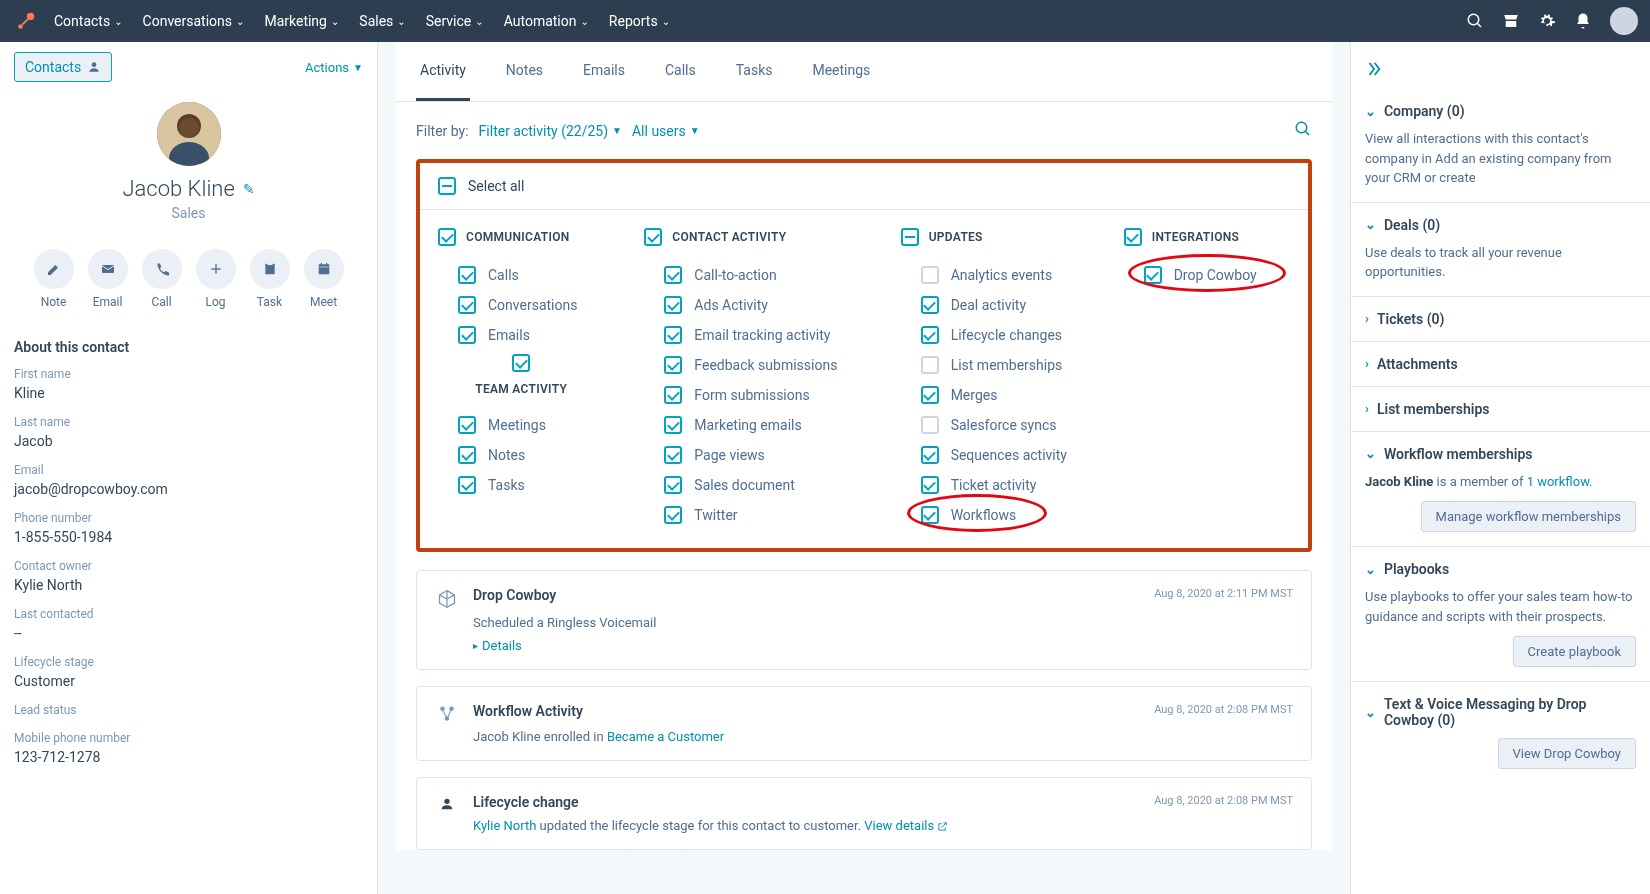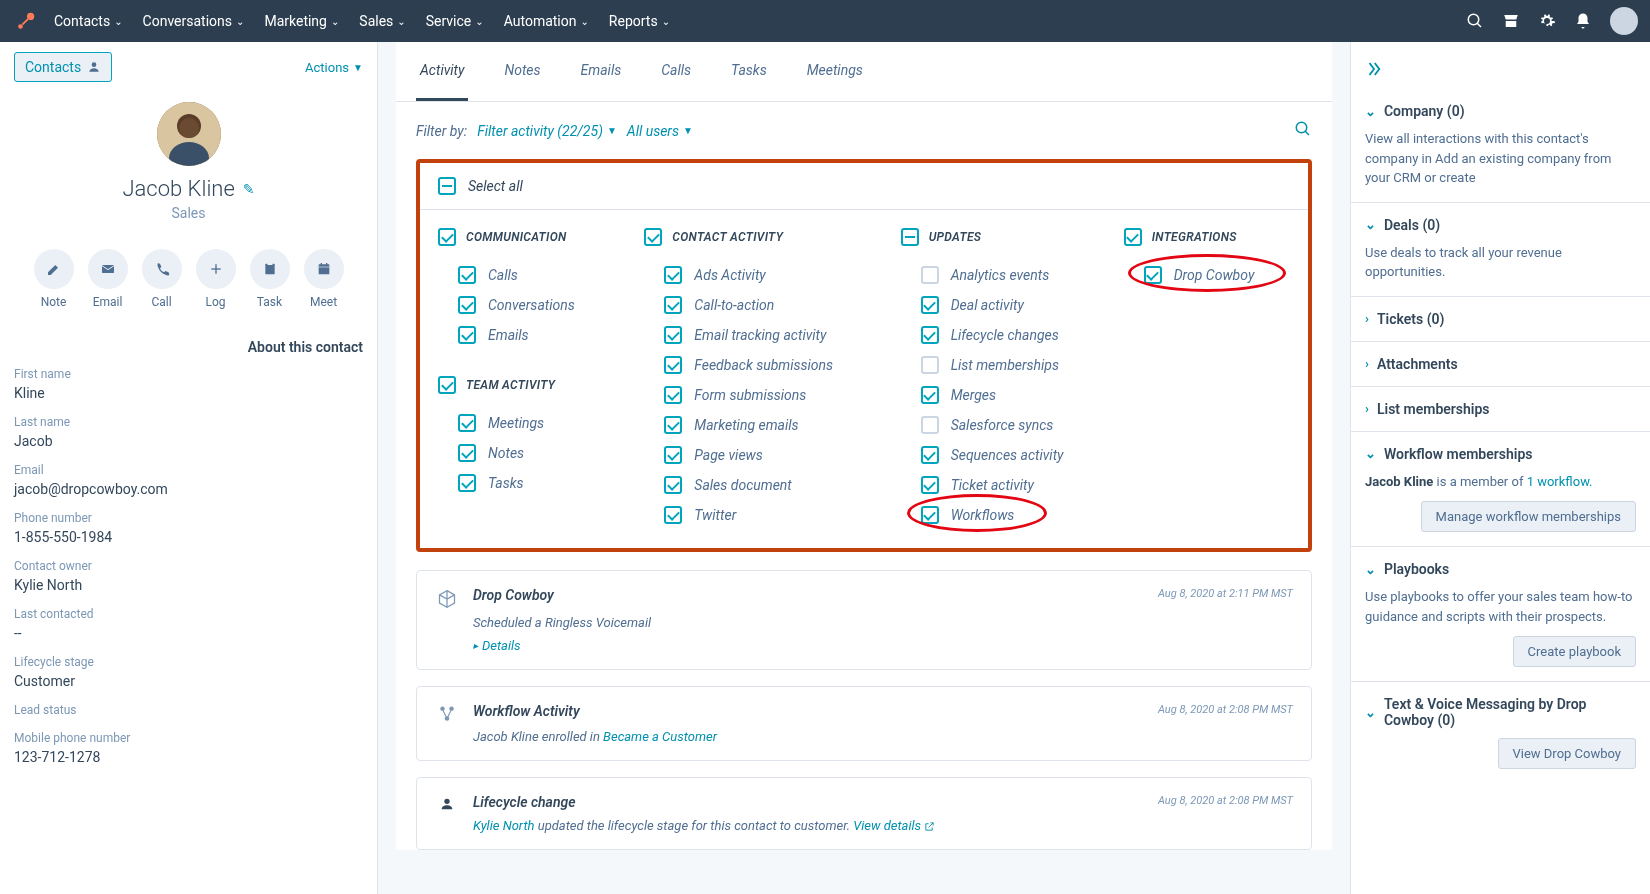--- a/index.html
+++ b/index.html
@@ -17,26 +17,26 @@
 .contacts-btn { border: 1px solid #00a4bd; color: #0091ae; padding: 6px 10px; display: flex; align-items: center; gap: 6px; border-radius: 3px; cursor: pointer; background:#eaf0f6;}
 .actions-link { color: #0091ae; font-size: 13px; cursor: pointer; display: flex; align-items: center; gap: 4px; }
 .contact-header { text-align: center; padding: 10px 0 14px; }
 .contact-avatar { width: 64px; height: 64px; border-radius: 50%; margin: 0 auto 10px; background: #8a6d3b; overflow: hidden; }
 .contact-name { font-size: 22px; font-weight: 300; color: #33475b; display: flex; align-items: center; justify-content: center; gap: 8px; }
 .contact-subtitle { color: #7c98b6; font-size: 14px; margin-top: 4px; }
 .action-icons { display: flex; justify-content: center; gap: 14px; padding: 14px 0 18px; }
 .action-icon { display: flex; flex-direction: column; align-items: center; gap: 6px; cursor: pointer; }
 .action-icon-circle { width: 40px; height: 40px; border-radius: 50%; background: #eaf0f6; display: flex; align-items: center; justify-content: center; color: #506e91; }
 .action-icon-label { font-size: 12px; color: #506e91; }
-.section-header { padding: 12px 14px; font-size: 14px; color: #33475b; font-weight: 600; text-align: right; }
+.section-header { padding: 12px 14px; font-size: 14px; color: #33475b; font-weight: 600; }
 .contact-fields { padding: 0 14px 14px; }
 .field-group { margin-bottom: 14px; }
 .field-label { font-size: 12px; color: #7c98b6; margin-bottom: 4px; }
 .field-value { font-size: 14px; color: #33475b; }
-.center-panel { flex: 1; background: #f5f8fa; overflow-y: auto; position: relative; padding: 0 18px; font-style: italic; }
+.center-panel { flex: 1; background: #f5f8fa; overflow-y: auto; position: relative; padding: 0 18px; }
 .center-scroll { background: #fff; margin: 0 auto; }
 .tabs { display: flex; gap: 32px; padding: 0 20px; border-bottom: 1px solid #dfe3eb; background:#fff;}
 .tab { padding: 20px 4px; color: #506e91; cursor: pointer; font-size: 14px; border-bottom: 3px solid transparent; }
 .tab.active { color: #33475b; border-bottom-color: #33475b; }
 .filter-bar { padding: 18px 20px; display: flex; align-items: center; gap: 10px; justify-content: space-between; background:#fff;}
 .filter-left { display: flex; align-items: center; gap: 10px; }
 .filter-link { color: #0091ae; cursor: pointer; display: flex; align-items: center; gap: 4px; }
 .filter-panel { margin: 0 20px 18px; border: 4px solid #c2410c; border-radius: 4px; background: #fff; }
 .select-all-row { padding: 14px 18px; border-bottom: 1px solid #dfe3eb; display: flex; align-items: center; gap: 12px; }
 .filter-columns { display: flex; padding: 18px; gap: 40px; }
@@ -314,21 +314,21 @@
                 </div>
                 <div class="filter-item">
                   <span class="checkbox checked"></span>
                   <span>Conversations</span>
                 </div>
                 <div class="filter-item">
                   <span class="checkbox checked"></span>
                   <span>Emails</span>
                 </div>
               </div>
-            <div class="filter-col-header" style="margin-top:26px;">
+            <div class="filter-col-header" style="margin-top:4px;flex-direction:column;">
               <span class="checkbox checked"></span>
               <span>TEAM ACTIVITY</span>
             </div>
             <div id="col-team">
                 <div class="filter-item">
                   <span class="checkbox checked"></span>
                   <span>Meetings</span>
                 </div>
                 <div class="filter-item">
                   <span class="checkbox checked"></span>
@@ -342,25 +342,25 @@
           </div>
 
           <div class="filter-col" style="flex:1.3;">
             <div class="filter-col-header">
               <span class="checkbox checked"></span>
               <span>CONTACT ACTIVITY</span>
             </div>
             <div id="col-contact">
                 <div class="filter-item">
                   <span class="checkbox checked"></span>
+                  <span>Call-to-action</span>
+                </div>
+                <div class="filter-item">
+                  <span class="checkbox checked"></span>
                   <span>Ads Activity</span>
-                </div>
-                <div class="filter-item">
-                  <span class="checkbox checked"></span>
-                  <span>Call-to-action</span>
                 </div>
                 <div class="filter-item">
                   <span class="checkbox checked"></span>
                   <span>Email tracking activity</span>
                 </div>
                 <div class="filter-item">
                   <span class="checkbox checked"></span>
                   <span>Feedback submissions</span>
                 </div>
                 <div class="filter-item">

